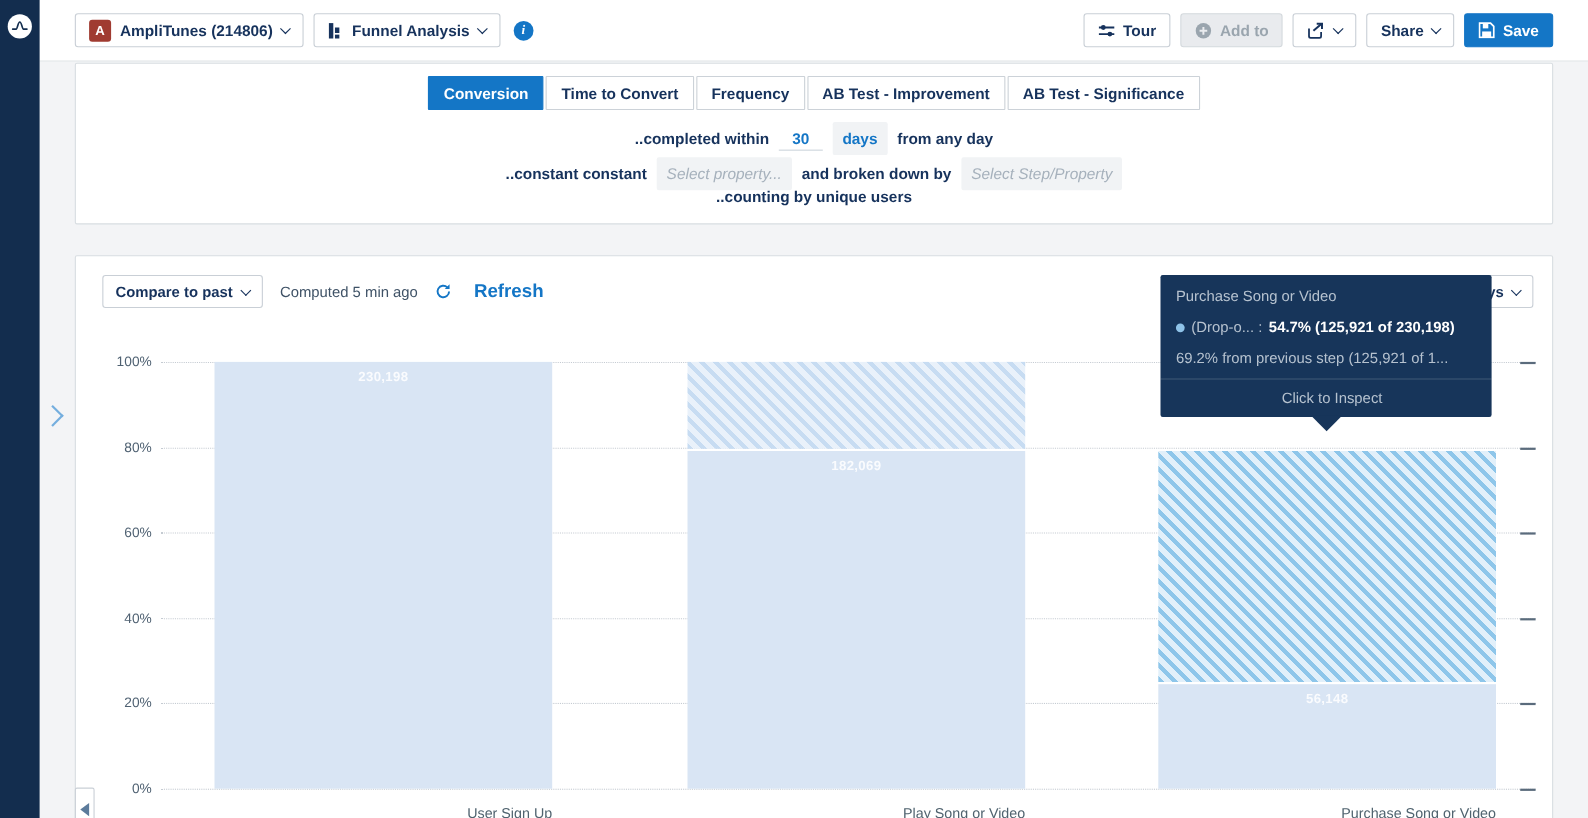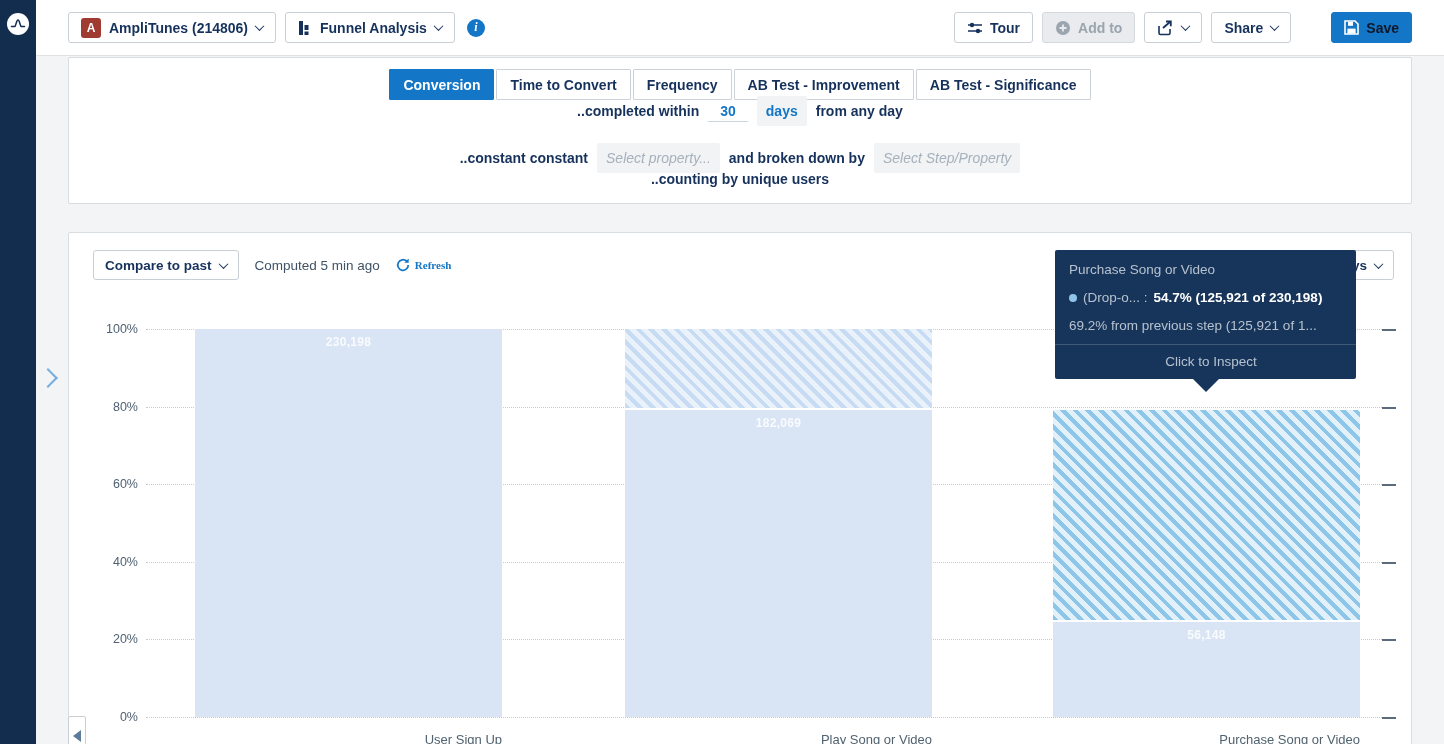--- a/index.html
+++ b/index.html
@@ -18,21 +18,21 @@
           align-items:center; padding:0 12px; font-size:14px; font-weight:700; color:#16325c; cursor:pointer; }
   .caret { width:7px; height:7px; border-right:1.6px solid currentColor; border-bottom:1.6px solid currentColor;
            transform:rotate(45deg) translate(-1px,-1px); display:inline-block; margin-left:8px; }
   .badge-a { width:20px; height:20px; border-radius:3px; background:#a03b31; color:#fff; font-size:12px; font-weight:700;
              display:inline-flex; align-items:center; justify-content:center; margin-right:8px; }
   .info-circle { width:18px; height:18px; border-radius:50%; background:#1476c6; color:#fff; font-size:12px; font-weight:700;
                  font-family:"Liberation Serif", serif; font-style:italic; display:inline-flex; align-items:center;
                  justify-content:center; margin-left:12px; cursor:pointer; }
   .header-right { margin-left:auto; display:flex; gap:9px; align-items:center; }
   .hbtn.disabled { background:#e9ebee; color:#9aa5ae; border-color:#d4d9dd; cursor:default; }
-  .hbtn.primary { background:#1476c6; border-color:#1476c6; color:#0f172a;margin-left:31px; }
+  .hbtn.primary { background:#1476c6; border-color:#1476c6; color:#ffffff; }
   .icon-gap { margin-right:7px; display:inline-flex; }
 
   
   .card { position:absolute; left:68px; width:1344px; background:#fff; border:1px solid #d8dde1; border-radius:2px; }
   .card-query { top:57px; height:147px; }
   .card-chart { top:232px; height:616px; }
 
   
   .tabs { position:absolute; top:11px; left:0; right:0; display:flex; justify-content:center; gap:2px; }
   .tab { height:31px; border:1px solid #ccd2d8; background:#fff; color:#16325c; font-size:14px; font-weight:600;
@@ -45,22 +45,22 @@
   .qrow .pill { background:#f1f3f5; border-radius:2px; padding:7px 9px; font-weight:400; cursor:pointer; }
   .pill.blue { color:#1476c6; font-weight:600; }
   .pill.placeholder { color:#a6b1bc; font-style:italic; }
   .num-input { color:#1476c6; font-weight:600; border-bottom:1px solid #ccd4dc; padding:2px 12px; cursor:text; }
 
   
   .controls { position:absolute; top:17px; left:24px; right:17px; display:flex; align-items:center; }
   .sbtn { height:30px; border:1px solid #c9cfd6; border-radius:3px; background:#fff; display:inline-flex;
           align-items:center; padding:0 11px; font-size:13.5px; font-weight:700; color:#16325c; cursor:pointer; }
   .computed { font-size:13.5px; font-weight:400; color:#3f5266; margin-left:16px; }
-  .refresh { display:inline-flex; align-items:center; gap:5px; color:#1476c6; font-size:11px; font-weight:700;
-             margin-left:16px; cursor:pointer;font-family:Liberation Serif, serif; }
+  .refresh { display:inline-flex; align-items:center; gap:21px; color:#1476c6; font-size:17px; font-weight:700;
+             margin-left:16px; cursor:pointer; }
   .controls-right { margin-left:auto; display:flex; gap:9px; }
 
   
   .plot { position:absolute; left:77px; top:96px; width:1250px; height:388px; }
   .gridline { position:absolute; left:0; right:0; border-top:1px dotted #c5cbd2; height:0; }
   .gridline::after { content:""; position:absolute; right:0; top:-1px; width:14px; border-top:2px solid #5a6b7c; }
   .ytick { position:absolute; right:1258px; width:60px; text-align:right; font-size:12.5px; color:#4f6172; transform:translateY(-7px); }
   .bar-seg { position:absolute; width:307px; }
   .bar-solid { background:#d9e5f4; }
   .bar-hatch-light { background:repeating-linear-gradient(45deg,#c7dcf2 0 4px,#e9f1fa 4px 9px); }
@@ -168,21 +168,21 @@
 
 <div class="card card-query">
   <div class="tabs" id="tabs">
       <div class="tab active">Conversion</div>
       <div class="tab">Time to Convert</div>
       <div class="tab">Frequency</div>
       <div class="tab">AB Test - Improvement</div>
       <div class="tab">AB Test - Significance</div>
     </div>
 
-  <div class="qrow" style="top:38px;">
+  <div class="qrow" style="top:53px;">
     <span>..completed within</span>
     <span class="num-input">30</span>
     <span class="pill blue">days</span>
     <span>from any day</span>
   </div>
 
   <div class="qrow" style="top:85px;">
     <span>..constant constant</span>
     <span class="pill placeholder">Select property...</span>
     <span>and broken down by</span>

